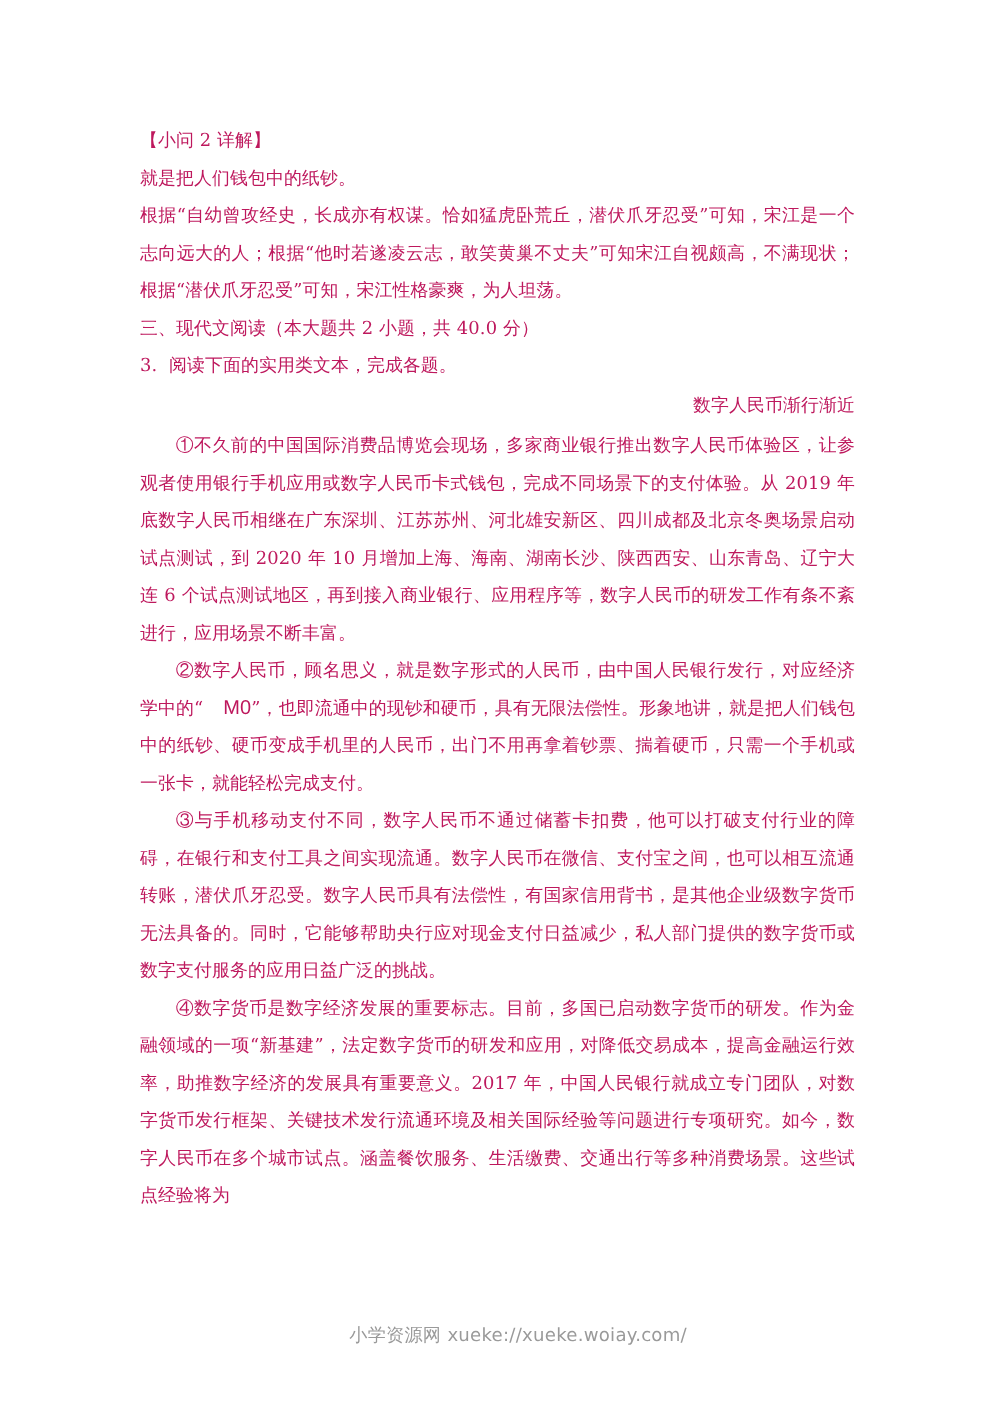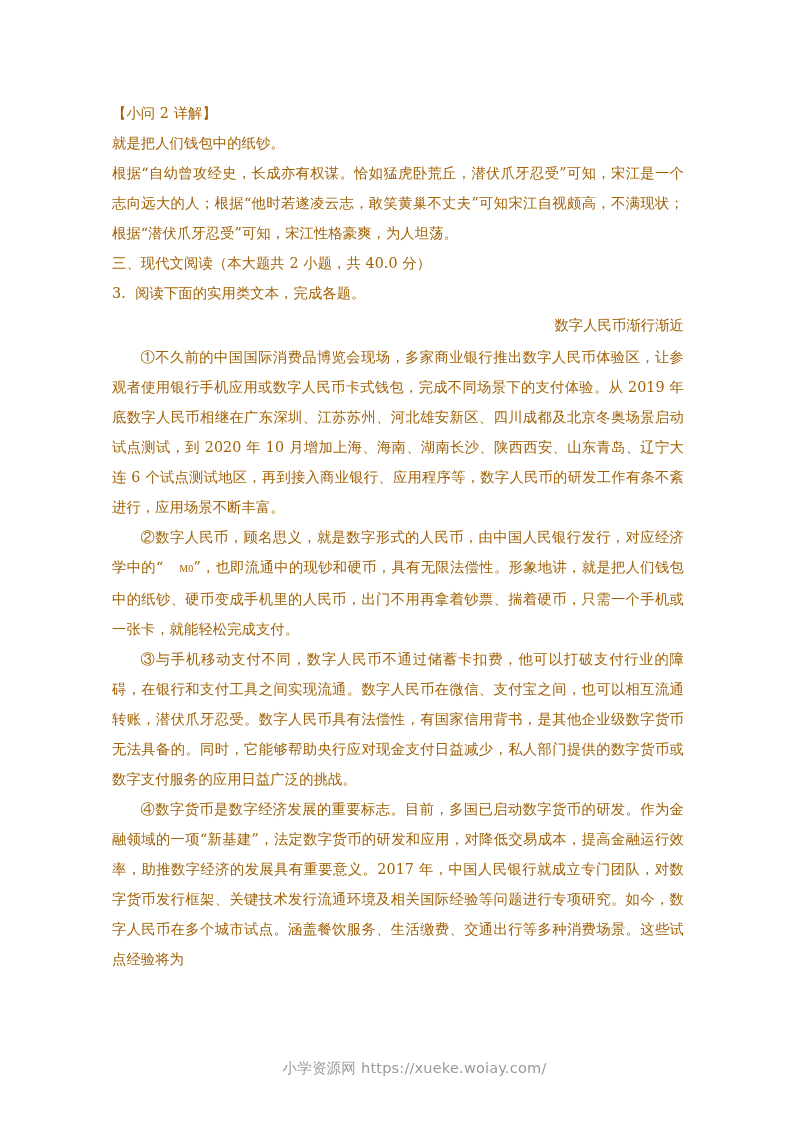--- a/index.html
+++ b/index.html
@@ -32,21 +32,21 @@
     top: 98px;
     width: 572px;
   }
 
   .line,
   .para,
   .heading,
   .title {
     font-size: 14.3px;
     line-height: 30px;
-    color: #a16207;
+    color: #be185d;
     letter-spacing: 0.1px;
     margin: 0;
     text-align: justify;
     text-justify: inter-ideograph;
   }
 
   .heading {
     font-weight: normal;
   }
 
@@ -61,22 +61,22 @@
     text-align: justify;
     text-justify: inter-ideograph;
   }
 
   .numbered {
     text-indent: 0;
     padding-left: 0;
   }
 
   .mono {
-    font-family: Liberation Serif, serif;
-    font-size: 10px;
+    font-family: Liberation Sans, sans-serif;
+    font-size: 16px;
     padding-left: 16px;
   }
 
   .watermark {
     position: absolute;
     left: 0;
     top: 1059px;
     width: 793px;
     text-align: center;
     font-family: "DejaVu Sans", "Liberation Sans", sans-serif;
@@ -109,15 +109,15 @@
     <p class="para">①不久前的中国国际消费品博览会现场，多家商业银行推出数字人民币体验区，让参观者使用银行手机应用或数字人民币卡式钱包，完成不同场景下的支付体验。从 2019 年底数字人民币相继在广东深圳、江苏苏州、河北雄安新区、四川成都及北京冬奥场景启动试点测试，到 2020 年 10 月增加上海、海南、湖南长沙、陕西西安、山东青岛、辽宁大连 6 个试点测试地区，再到接入商业银行、应用程序等，数字人民币的研发工作有条不紊进行，应用场景不断丰富。</p>
 
     <p class="para"><span>②数字人民币，顾名思义，就是数字形式的人民币，由中国人民银行发行，对应经济学中的“</span><span class="mono">M0</span><span>”，也即流通中的现钞和硬币，具有无限法偿性。形象地讲，就是把人们钱包中的纸钞、硬币变成手机里的人民币，出门不用再拿着钞票、揣着硬币，只需一个手机或一张卡，就能轻松完成支付。</span></p>
 
     <p class="para">③与手机移动支付不同，数字人民币不通过储蓄卡扣费，他可以打破支付行业的障碍，在银行和支付工具之间实现流通。数字人民币在微信、支付宝之间，也可以相互流通转账，潜伏爪牙忍受。数字人民币具有法偿性，有国家信用背书，是其他企业级数字货币无法具备的。同时，它能够帮助央行应对现金支付日益减少，私人部门提供的数字货币或数字支付服务的应用日益广泛的挑战。</p>
 
     <p class="para">④数字货币是数字经济发展的重要标志。目前，多国已启动数字货币的研发。作为金融领域的一项“新基建”，法定数字货币的研发和应用，对降低交易成本，提高金融运行效率，助推数字经济的发展具有重要意义。2017 年，中国人民银行就成立专门团队，对数字货币发行框架、关键技术发行流通环境及相关国际经验等问题进行专项研究。如今，数字人民币在多个城市试点。涵盖餐饮服务、生活缴费、交通出行等多种消费场景。这些试点经验将为</p>
 
   </div>
 
-  <div class="watermark"><span class="wm-cn">小学资源网</span><span>https://xueke.woiay.com/</span></div>
+  <div class="watermark"><span class="wm-cn">小学资源网</span><span>xueke://xueke.woiay.com/</span></div>
 
 </div>
 
 </body></html>

